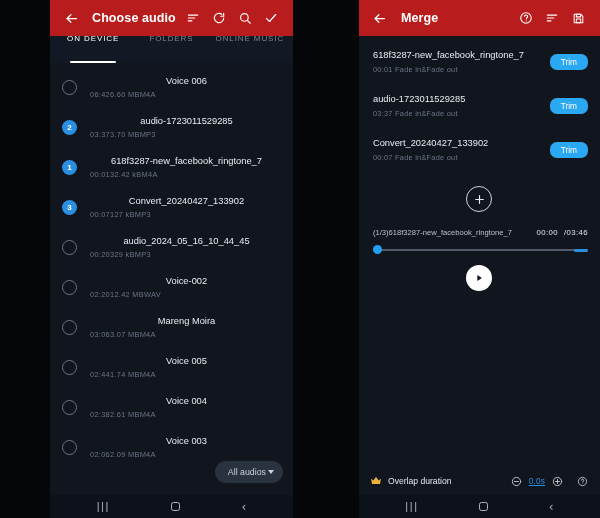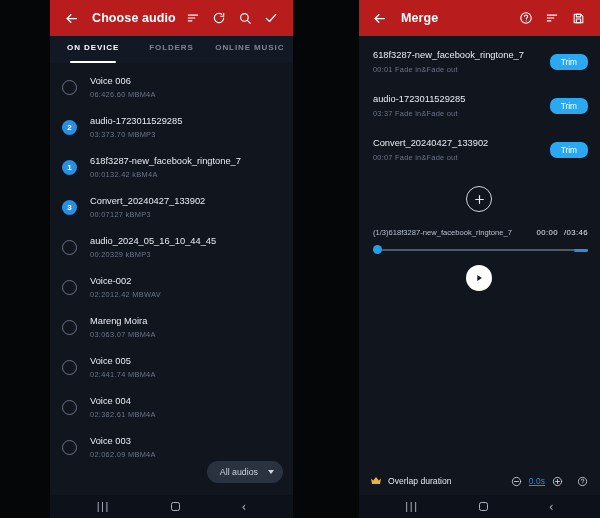--- a/index.html
+++ b/index.html
@@ -72,23 +72,23 @@
     flex: 1 1 0;
     display: flex;
     flex-direction: column;
     align-items: center;
     justify-content: flex-end;
     position: relative;
   }
   .tab span {
     font-size: 8px;
     letter-spacing: .9px;
-    font-weight: bold;
+    font-weight: normal;
     color: #7b8596;
-    padding-bottom: 11px;
+    padding-bottom: 20px;
   }
   .tab.active span { color: #ffffff; }
   .tab.active::after {
     content: "";
     position: absolute;
     bottom: 0;
     width: 46px; height: 2px;
     background: #ffffff;
     border-radius: 2px;
   }
@@ -99,20 +99,21 @@
     overflow: hidden;
     padding-top: 4px;
     background: #10151e;
     position: relative;
   }
   .row {
     display: flex;
     align-items: center;
     height: 40px;
     padding: 0 10px 0 12px;
+    text-align: center;
   }
   .sel {
     flex: 0 0 15px;
     width: 15px; height: 15px;
     border-radius: 50%;
     margin-right: 13px;
     display: flex; align-items: center; justify-content: center;
     font-size: 8px;
     font-weight: bold;
   }
@@ -147,21 +148,21 @@
   
   .pill {
     position: absolute;
     right: 10px; bottom: 12px;
     height: 22px;
     padding: 0 9px 0 13px;
     background: #2a3240;
     border-radius: 12px;
     display: flex;
     align-items: center;
-    gap: 10px;
+    gap: 2px;
     color: #ccd3dd;
     font-size: 8.8px;
   }
   .caret {
     width: 0; height: 0;
     border-left: 3.6px solid transparent;
     border-right: 3.6px solid transparent;
     border-top: 4.2px solid #ccd3dd;
   }
 

